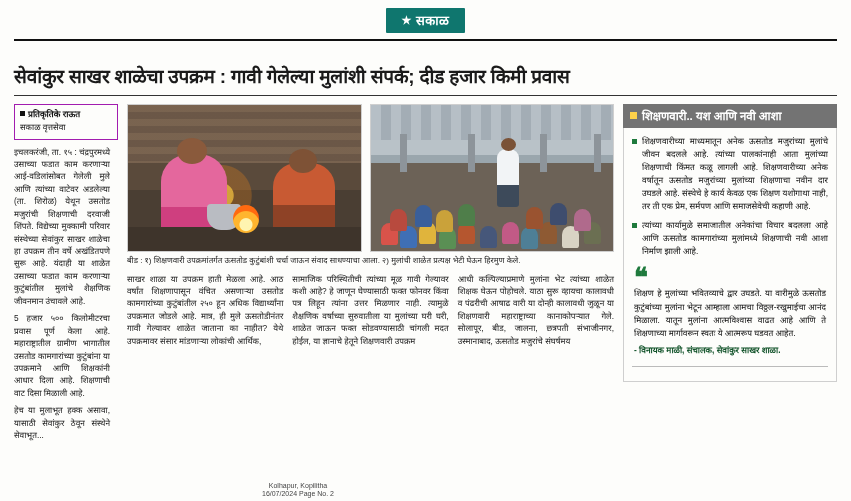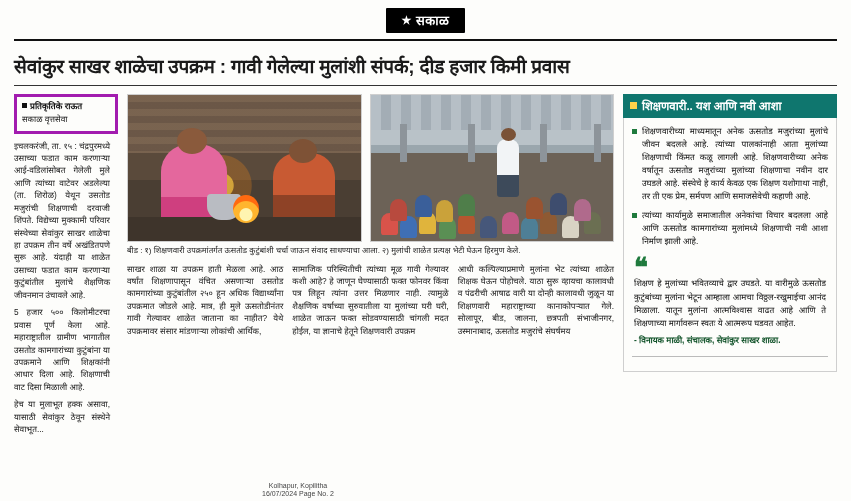--- a/index.html
+++ b/index.html
@@ -26,21 +26,21 @@
 
   
   .masthead {
     display: flex;
     justify-content: center;
     align-items: center;
     padding-top: 8px;
     padding-bottom: 4px;
   }
   .logo {
-    background: #000000;
+    background: #0f766e;
     color: #fff;
     font-size: 13px;
     font-weight: bold;
     padding: 3px 16px 4px 16px;
     letter-spacing: 0.5px;
     border-radius: 1px;
     display: inline-block;
     position: relative;
   }
   .logo-star {
@@ -61,21 +61,21 @@
     line-height: 1.12;
     letter-spacing: -0.5px;
     color: #0a0a0a;
     margin: 4px 0 2px 0;
   }
   .subhead {
     font-size: 19px;
     font-weight: bold;
     color: #1a1a1a;
     letter-spacing: -0.2px;
-    margin: 6px 0 6px 0;
+    margin: 16px 0 6px 0;
     line-height: 1.25;
   }
   .rule {
     height: 2px;
     background: #111;
     margin: 2px 14px 6px 14px;
   }
   .rule-thin {
     height: 1px;
     background: #333;
@@ -88,21 +88,21 @@
     padding: 0 14px;
     gap: 9px;
   }
 
   
   .col-left {
     width: 104px;
     flex: 0 0 104px;
   }
   .byline-box {
-    border: 3px solid #a21caf;
+    border: 1px solid #a21caf;
     padding: 4px 4px 5px 5px;
     font-size: 8.5px;
     line-height: 1.35;
     margin-bottom: 6px;
   }
   .byline-title {
     font-weight: bold;
     font-size: 8.6px;
     margin-bottom: 2px;
   }
@@ -160,21 +160,21 @@
     color: #1a1a1a;
   }
   .three-col .c p { margin: 0 0 5px 0; }
 
   
   .col-right {
     width: 214px;
     flex: 0 0 214px;
   }
   .side-head {
-    background: #0f766e;
+    background: #737373;
     color: #fff;
     font-size: 11.5px;
     font-weight: bold;
     padding: 4px 7px 5px 7px;
     display: flex;
     align-items: center;
     gap: 5px;
   }
   .side-head .sq {
     width: 7px; height: 7px; background: #ffd24a; display:inline-block;

